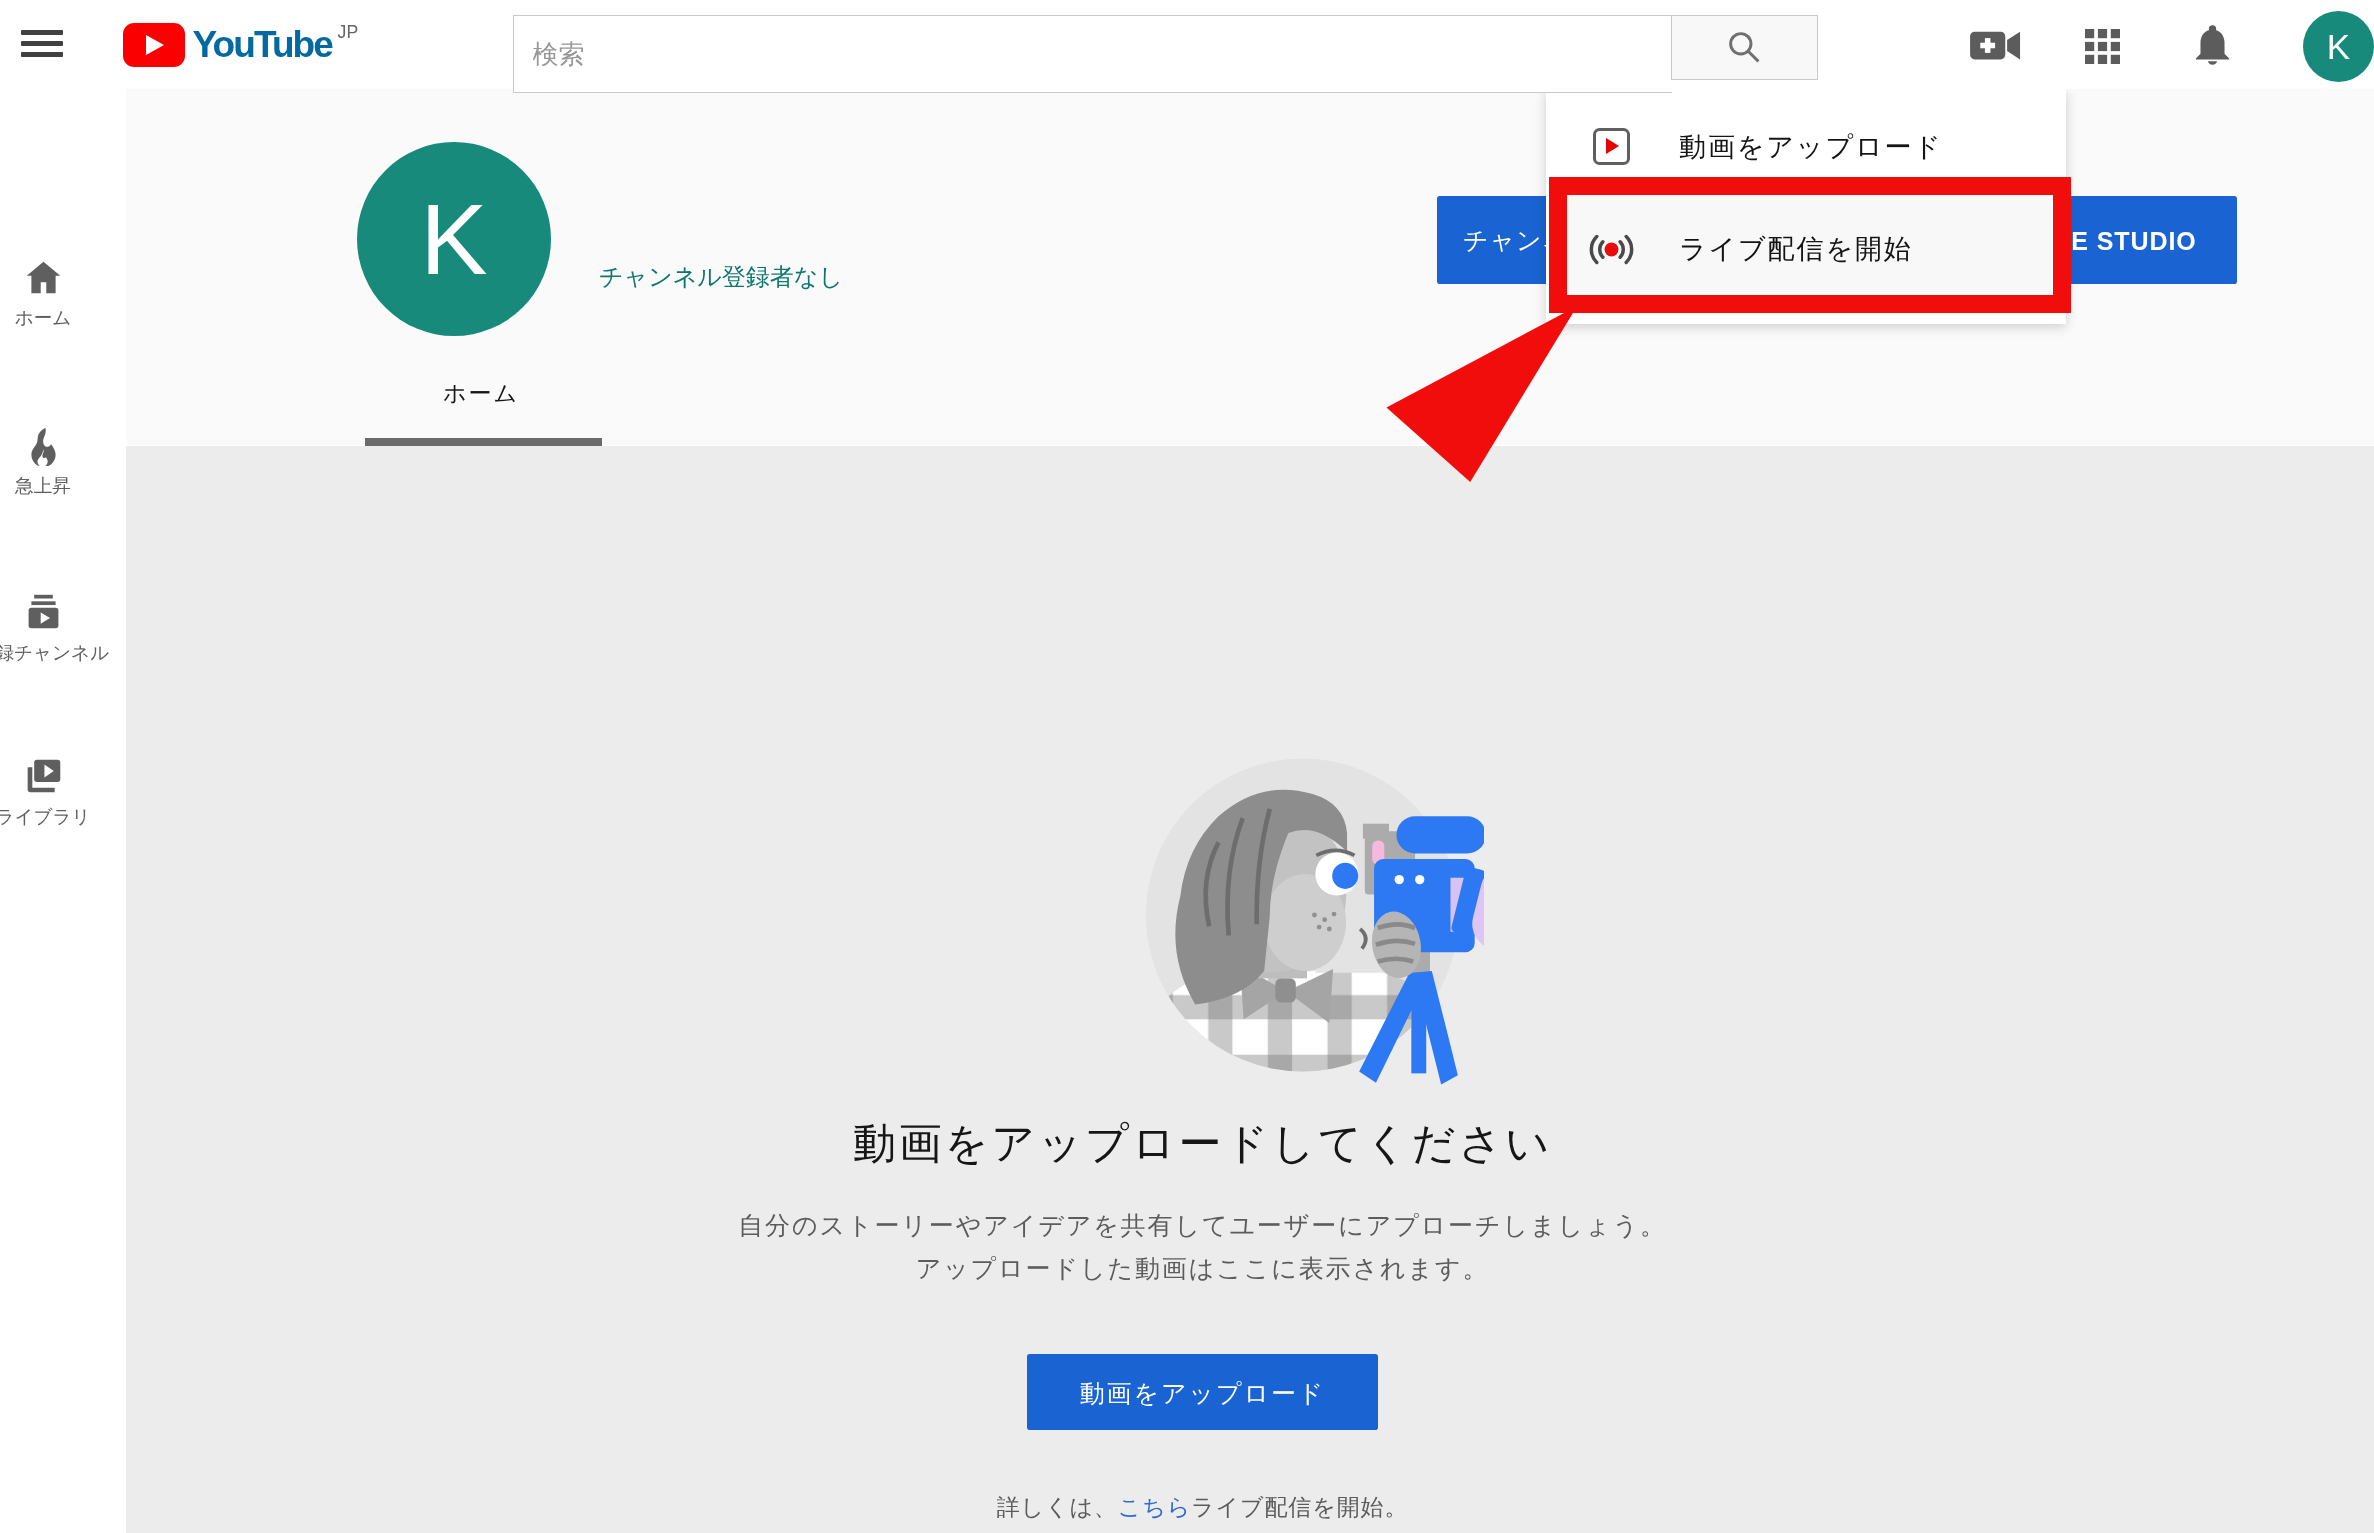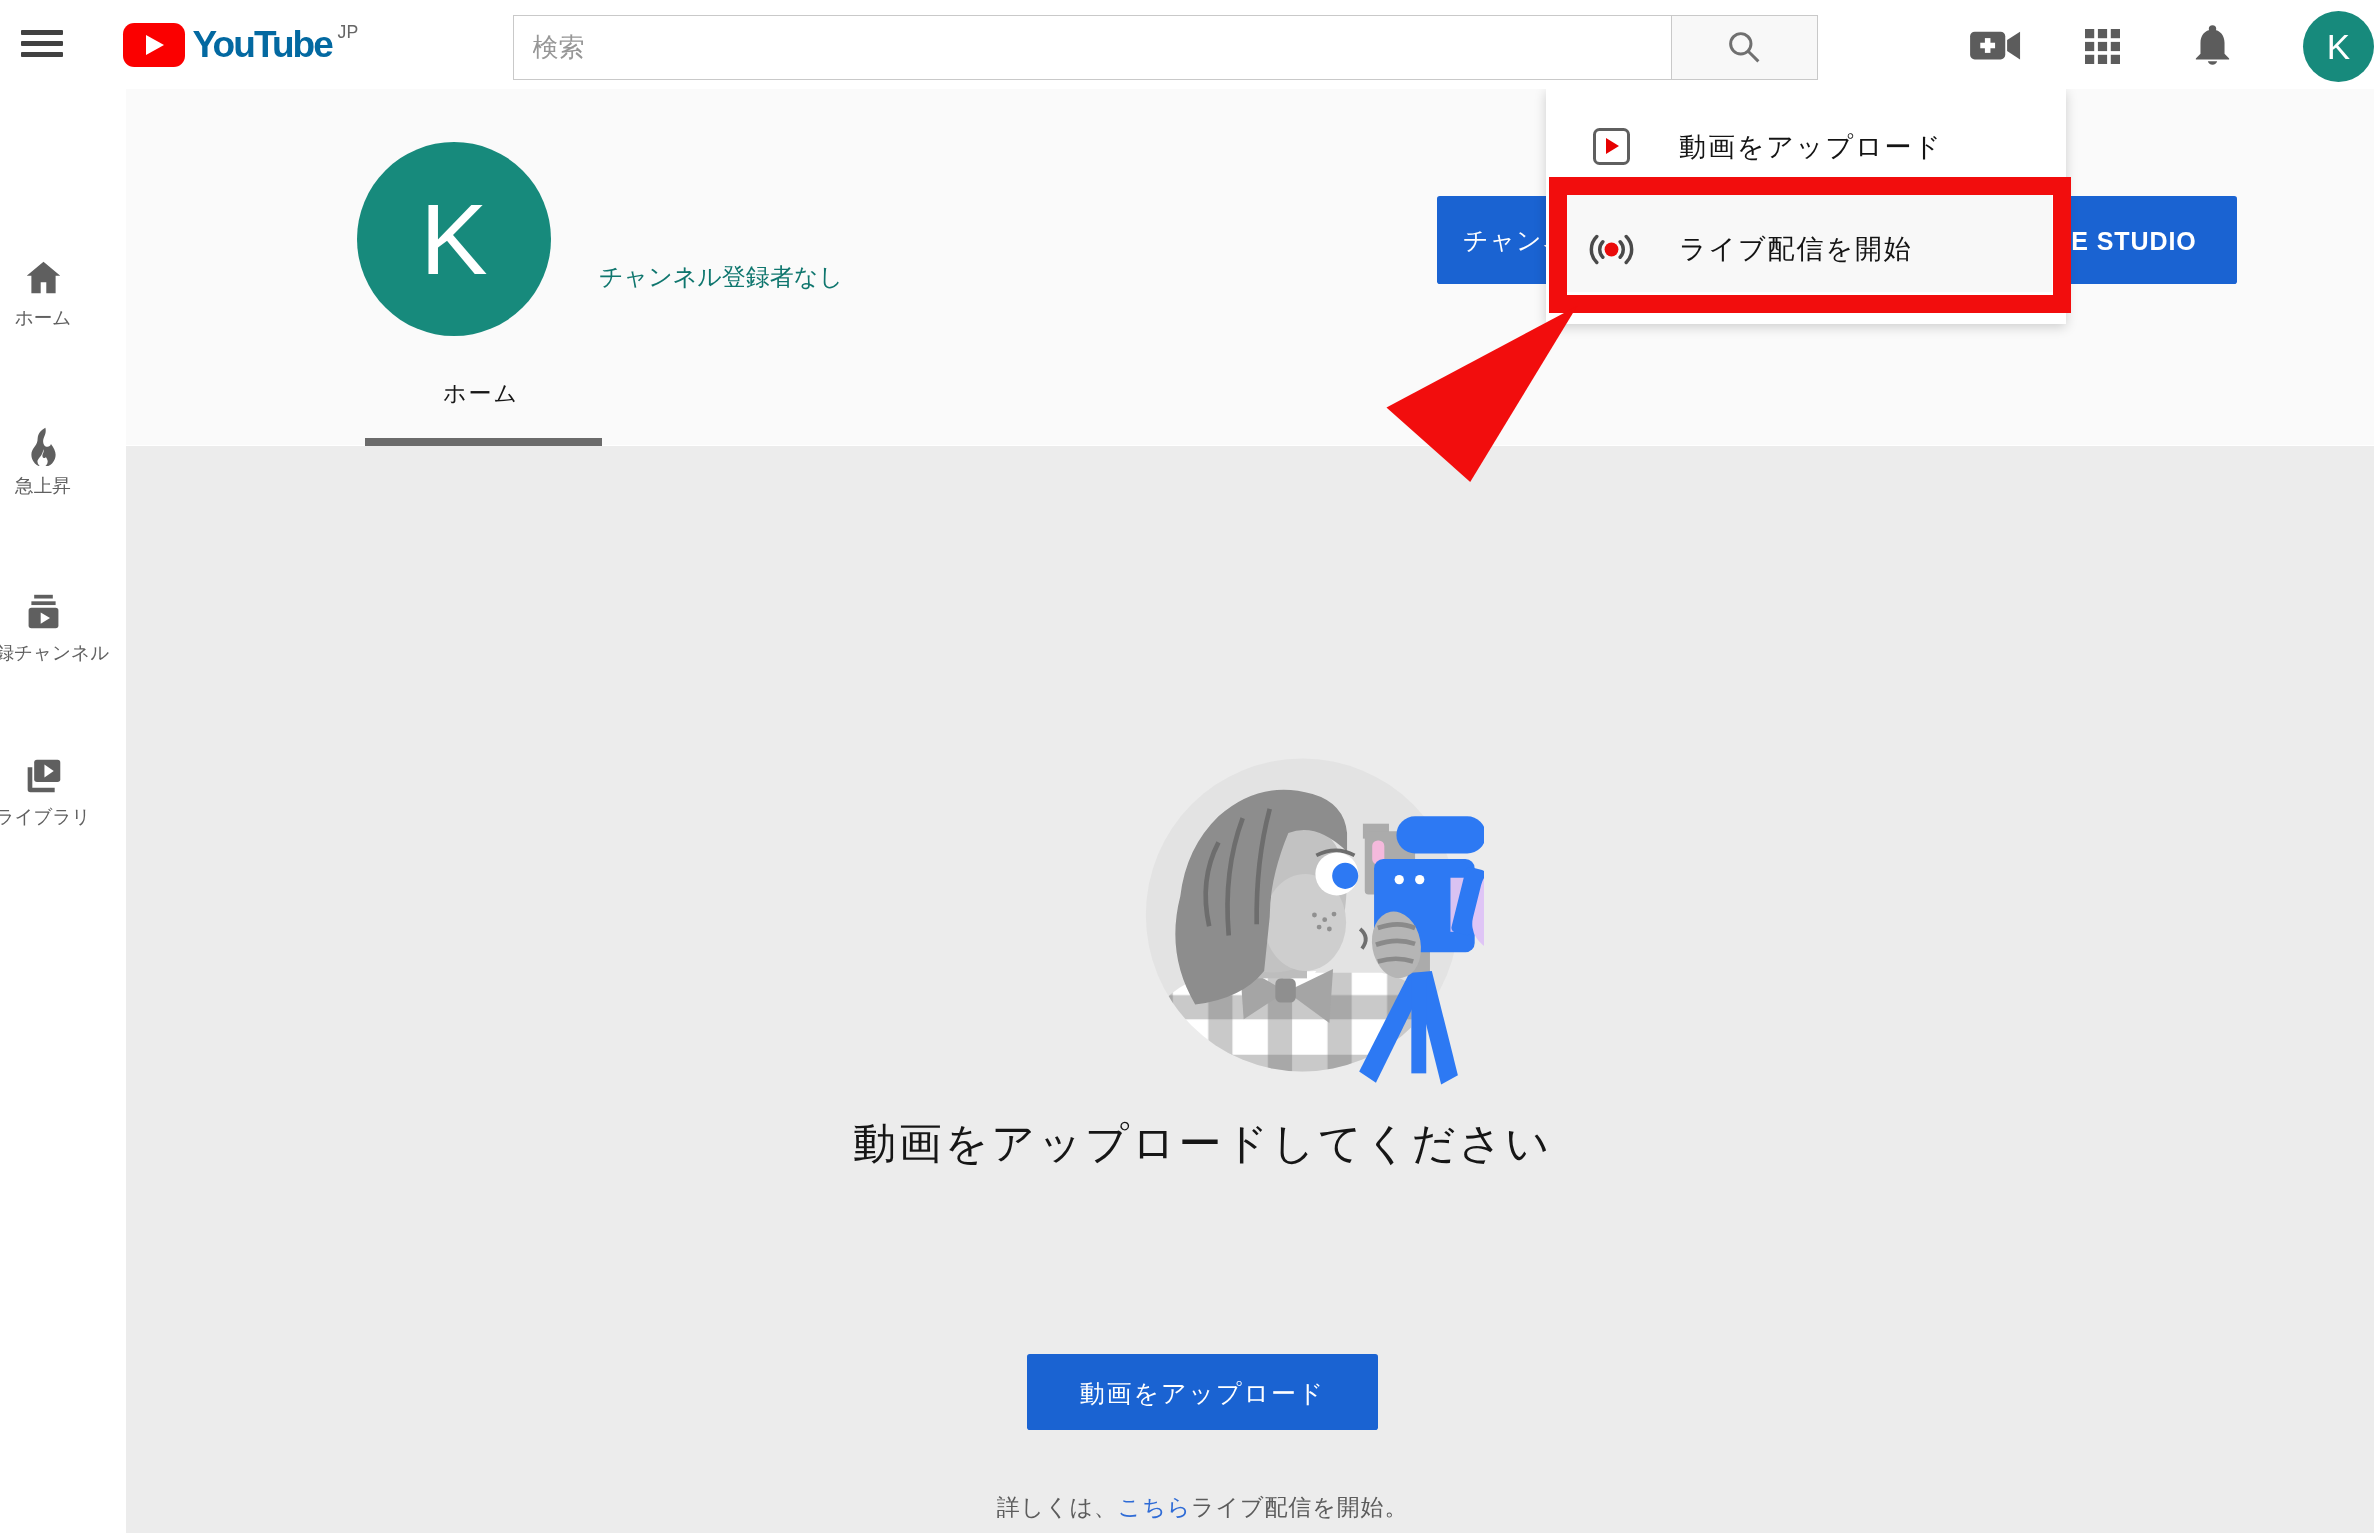--- a/index.html
+++ b/index.html
@@ -11,21 +11,21 @@
   
   .topbar{left:0;top:0;width:2374px;height:89px;background:#ffffff;z-index:40;}
   .hamburger{left:15px;top:22.4px;width:52px;height:45px;cursor:pointer;}
   .hamburger .bar{position:absolute;left:5.6px;width:42px;height:4.7px;background:#414141;border-radius:0.9px;}
   .logo{left:123px;top:22.4px;height:45px;display:flex;align-items:center;cursor:pointer;}
   .logo-badge{width:62px;height:44px;background:#fb0000;border-radius:11.2px;position:relative;}
   .logo-badge .tri{position:absolute;left:23px;top:12px;width:0;height:0;
     border-left:18.6px solid #fff;border-top:10.3px solid transparent;border-bottom:10.3px solid transparent;}
   .logo-word{font-size:37px;font-weight:bold;letter-spacing:-1.9px;color:#0369a1;margin-left:7.5px;}
   .logo-region{font-size:17.7px;color:#666;margin-left:5.6px;position:relative;top:-12px;}
-  .search-input{left:513px;top:15px;width:1159px;height:65px;box-sizing:border-box;
+  .search-input{left:513px;top:15px;width:1159px;height:78px;box-sizing:border-box;
     border:1.9px solid #c9c9c9;border-right:none;background:#fff;font-size:26px;padding:0 0 0 18.6px;
     color:#ec4899;outline:none;font-family:inherit;}
   .search-input::placeholder{color:#979797;}
   .search-btn{left:1671px;top:15px;width:147px;height:65px;box-sizing:border-box;
     border:1.9px solid #c9c9c9;background:#f8f8f8;display:flex;align-items:center;justify-content:center;cursor:pointer;}
   .tb-icon{display:flex;align-items:center;justify-content:center;cursor:pointer;}
   .tb-avatar{left:2303px;top:11.2px;width:71px;height:71px;border-radius:50%;
     display:flex;align-items:center;justify-content:center;color:#fff;font-size:35px;cursor:pointer;}
 
   
@@ -240,20 +240,24 @@
     </g>
     <g>
       <ellipse cx="286" cy="222" rx="26" ry="36" fill="#b5b5b5" transform="rotate(-10 286 222)"></ellipse>
       <path d="M266 204 q22 -8 40 0" fill="none" stroke="#8a8a8a" stroke-width="5"></path>
       <path d="M264 222 q22 -8 42 -1" fill="none" stroke="#8a8a8a" stroke-width="5"></path>
       <path d="M266 240 q20 -6 38 0" fill="none" stroke="#8a8a8a" stroke-width="5"></path>
     </g>
   </svg>
 
   <div class="abs center-row es-title">動画をアップロードしてください</div>
+  <div class="abs center-row es-desc">
+    <div>自分のストーリーやアイデアを共有してユーザーにアプローチしましょう。</div>
+    <div>アップロードした動画はここに表示されます。</div>
+  </div>
   <div class="abs center-row es-btn-row">
     <button class="blue-btn es-btn">動画をアップロード</button>
   </div>
   <div class="abs center-row es-footer">
     <span>詳しくは、</span><span class="es-link">こちら</span><span>ライブ配信を開始。</span>
   </div>
 
   <div class="abs menu">
     <div class="menu-row2-bg"></div>
     <div class="menu-row menu-row-1">

